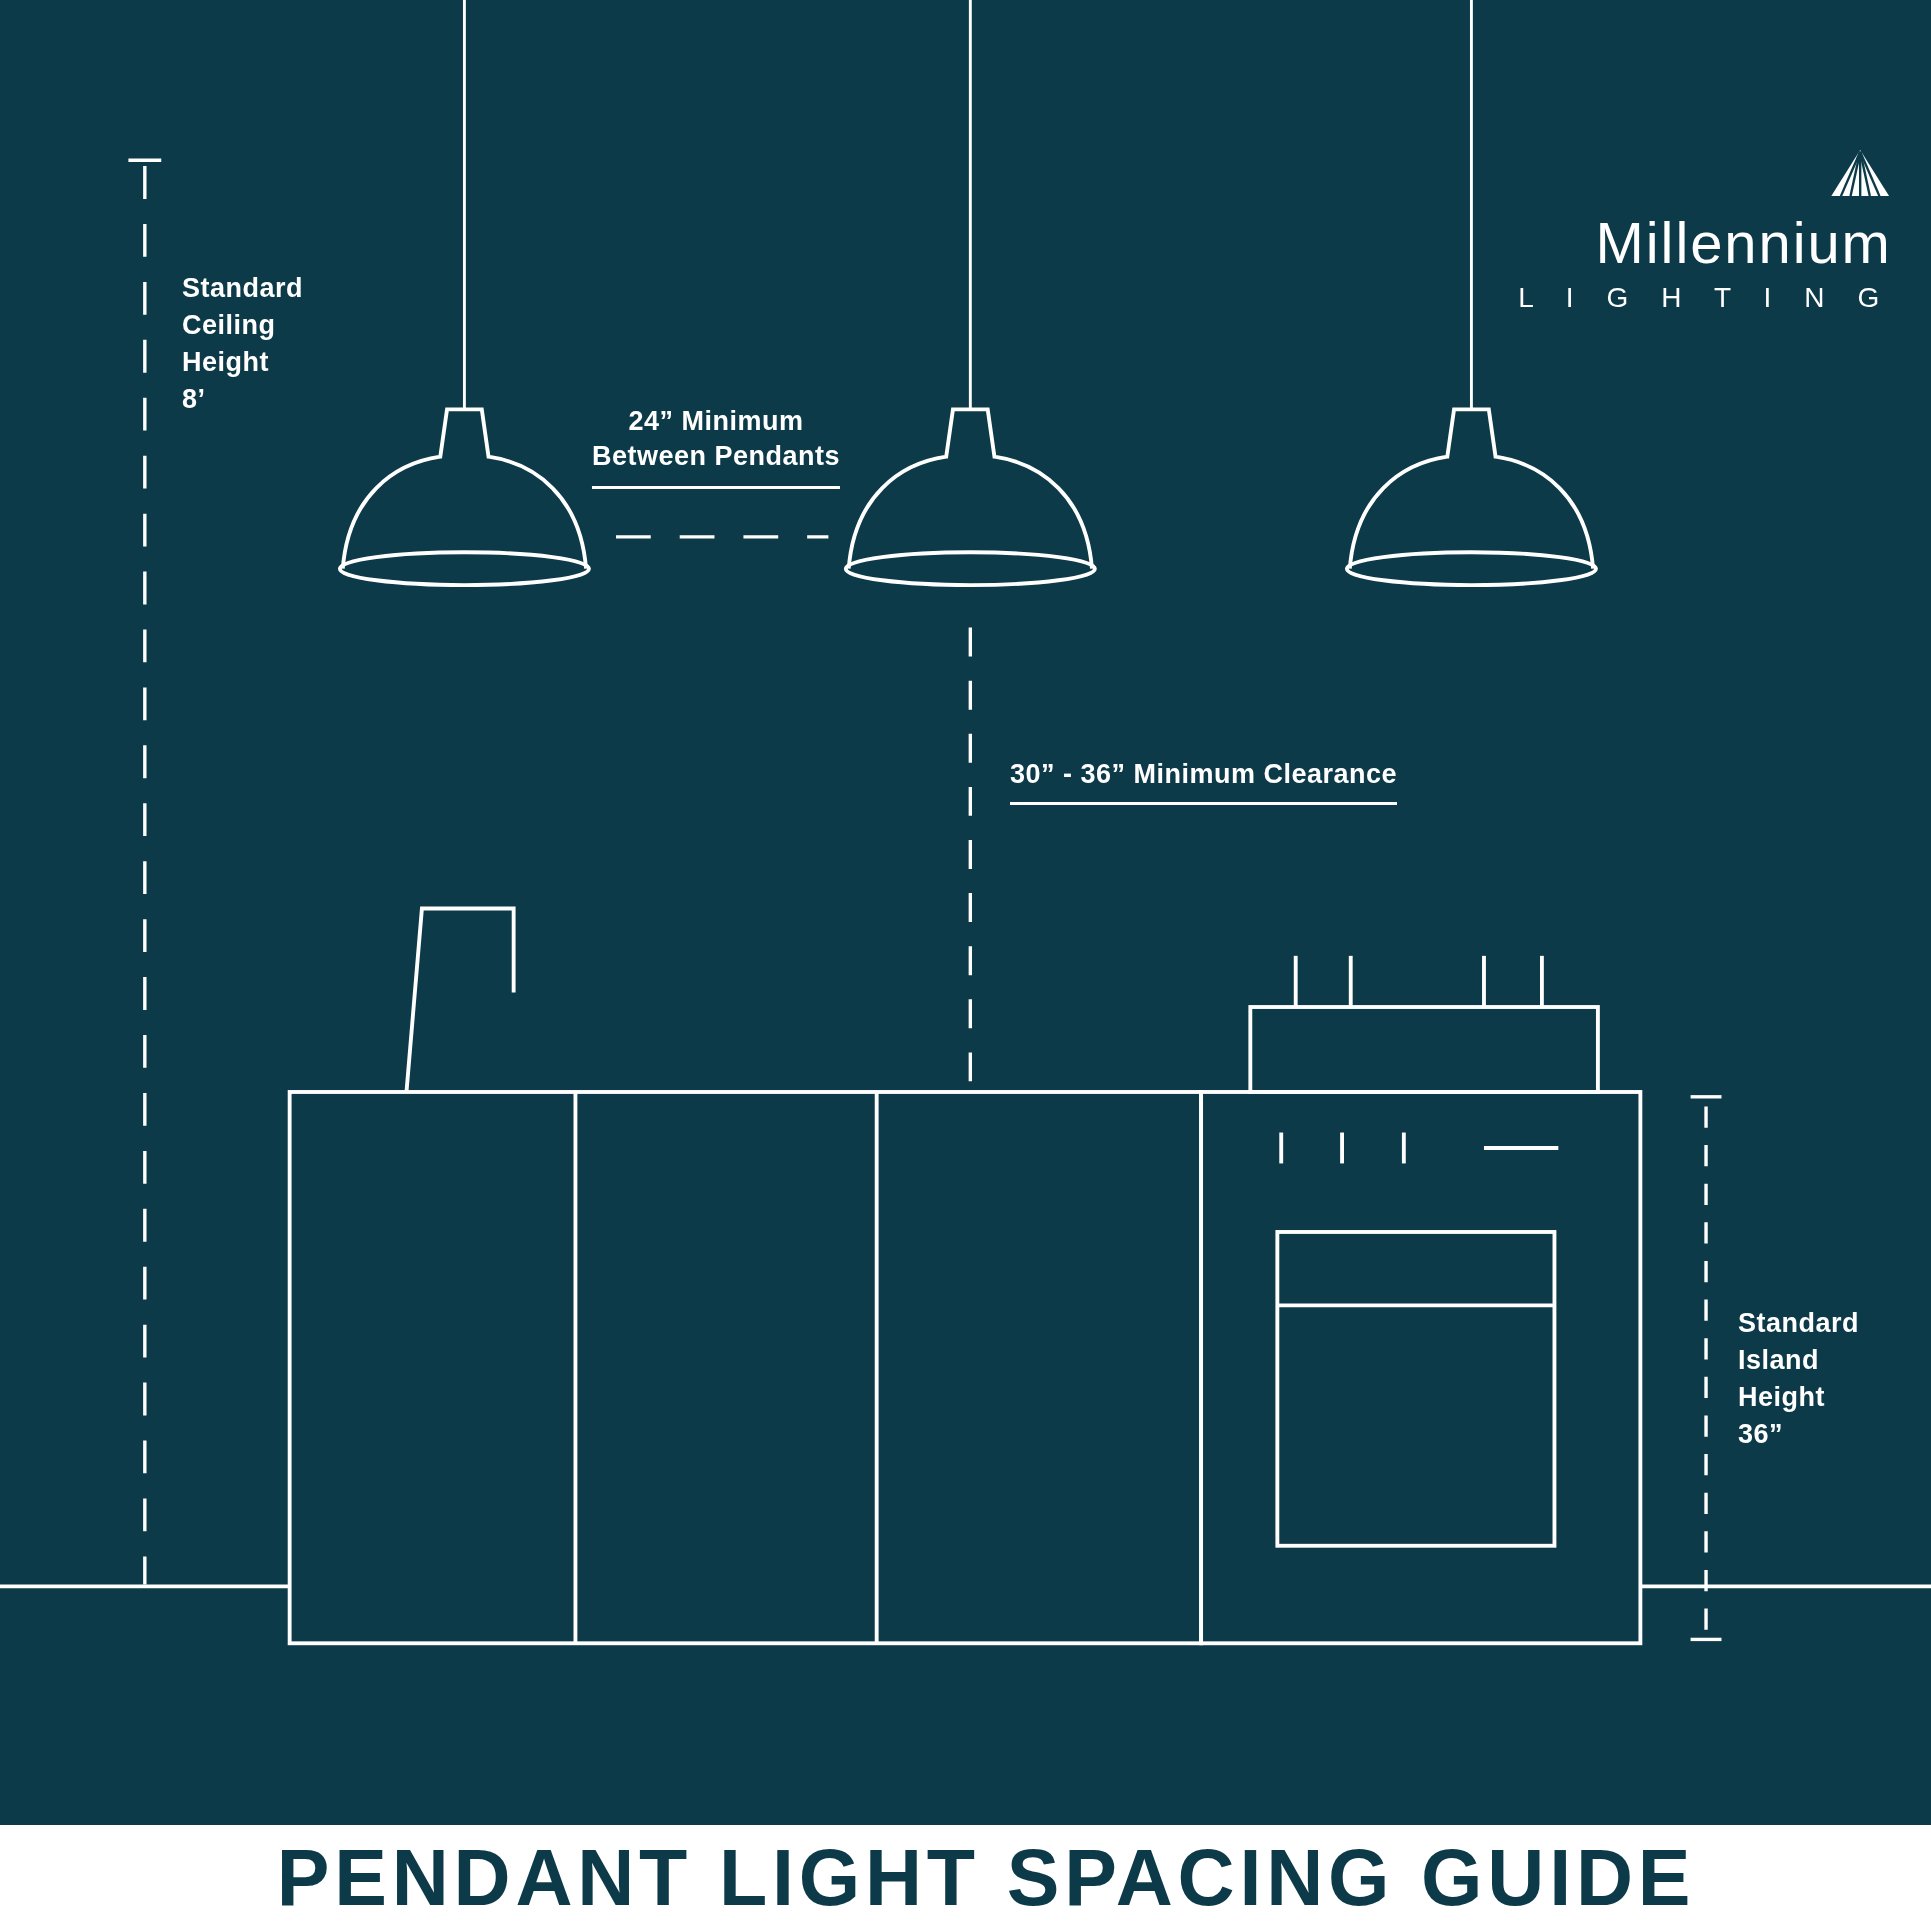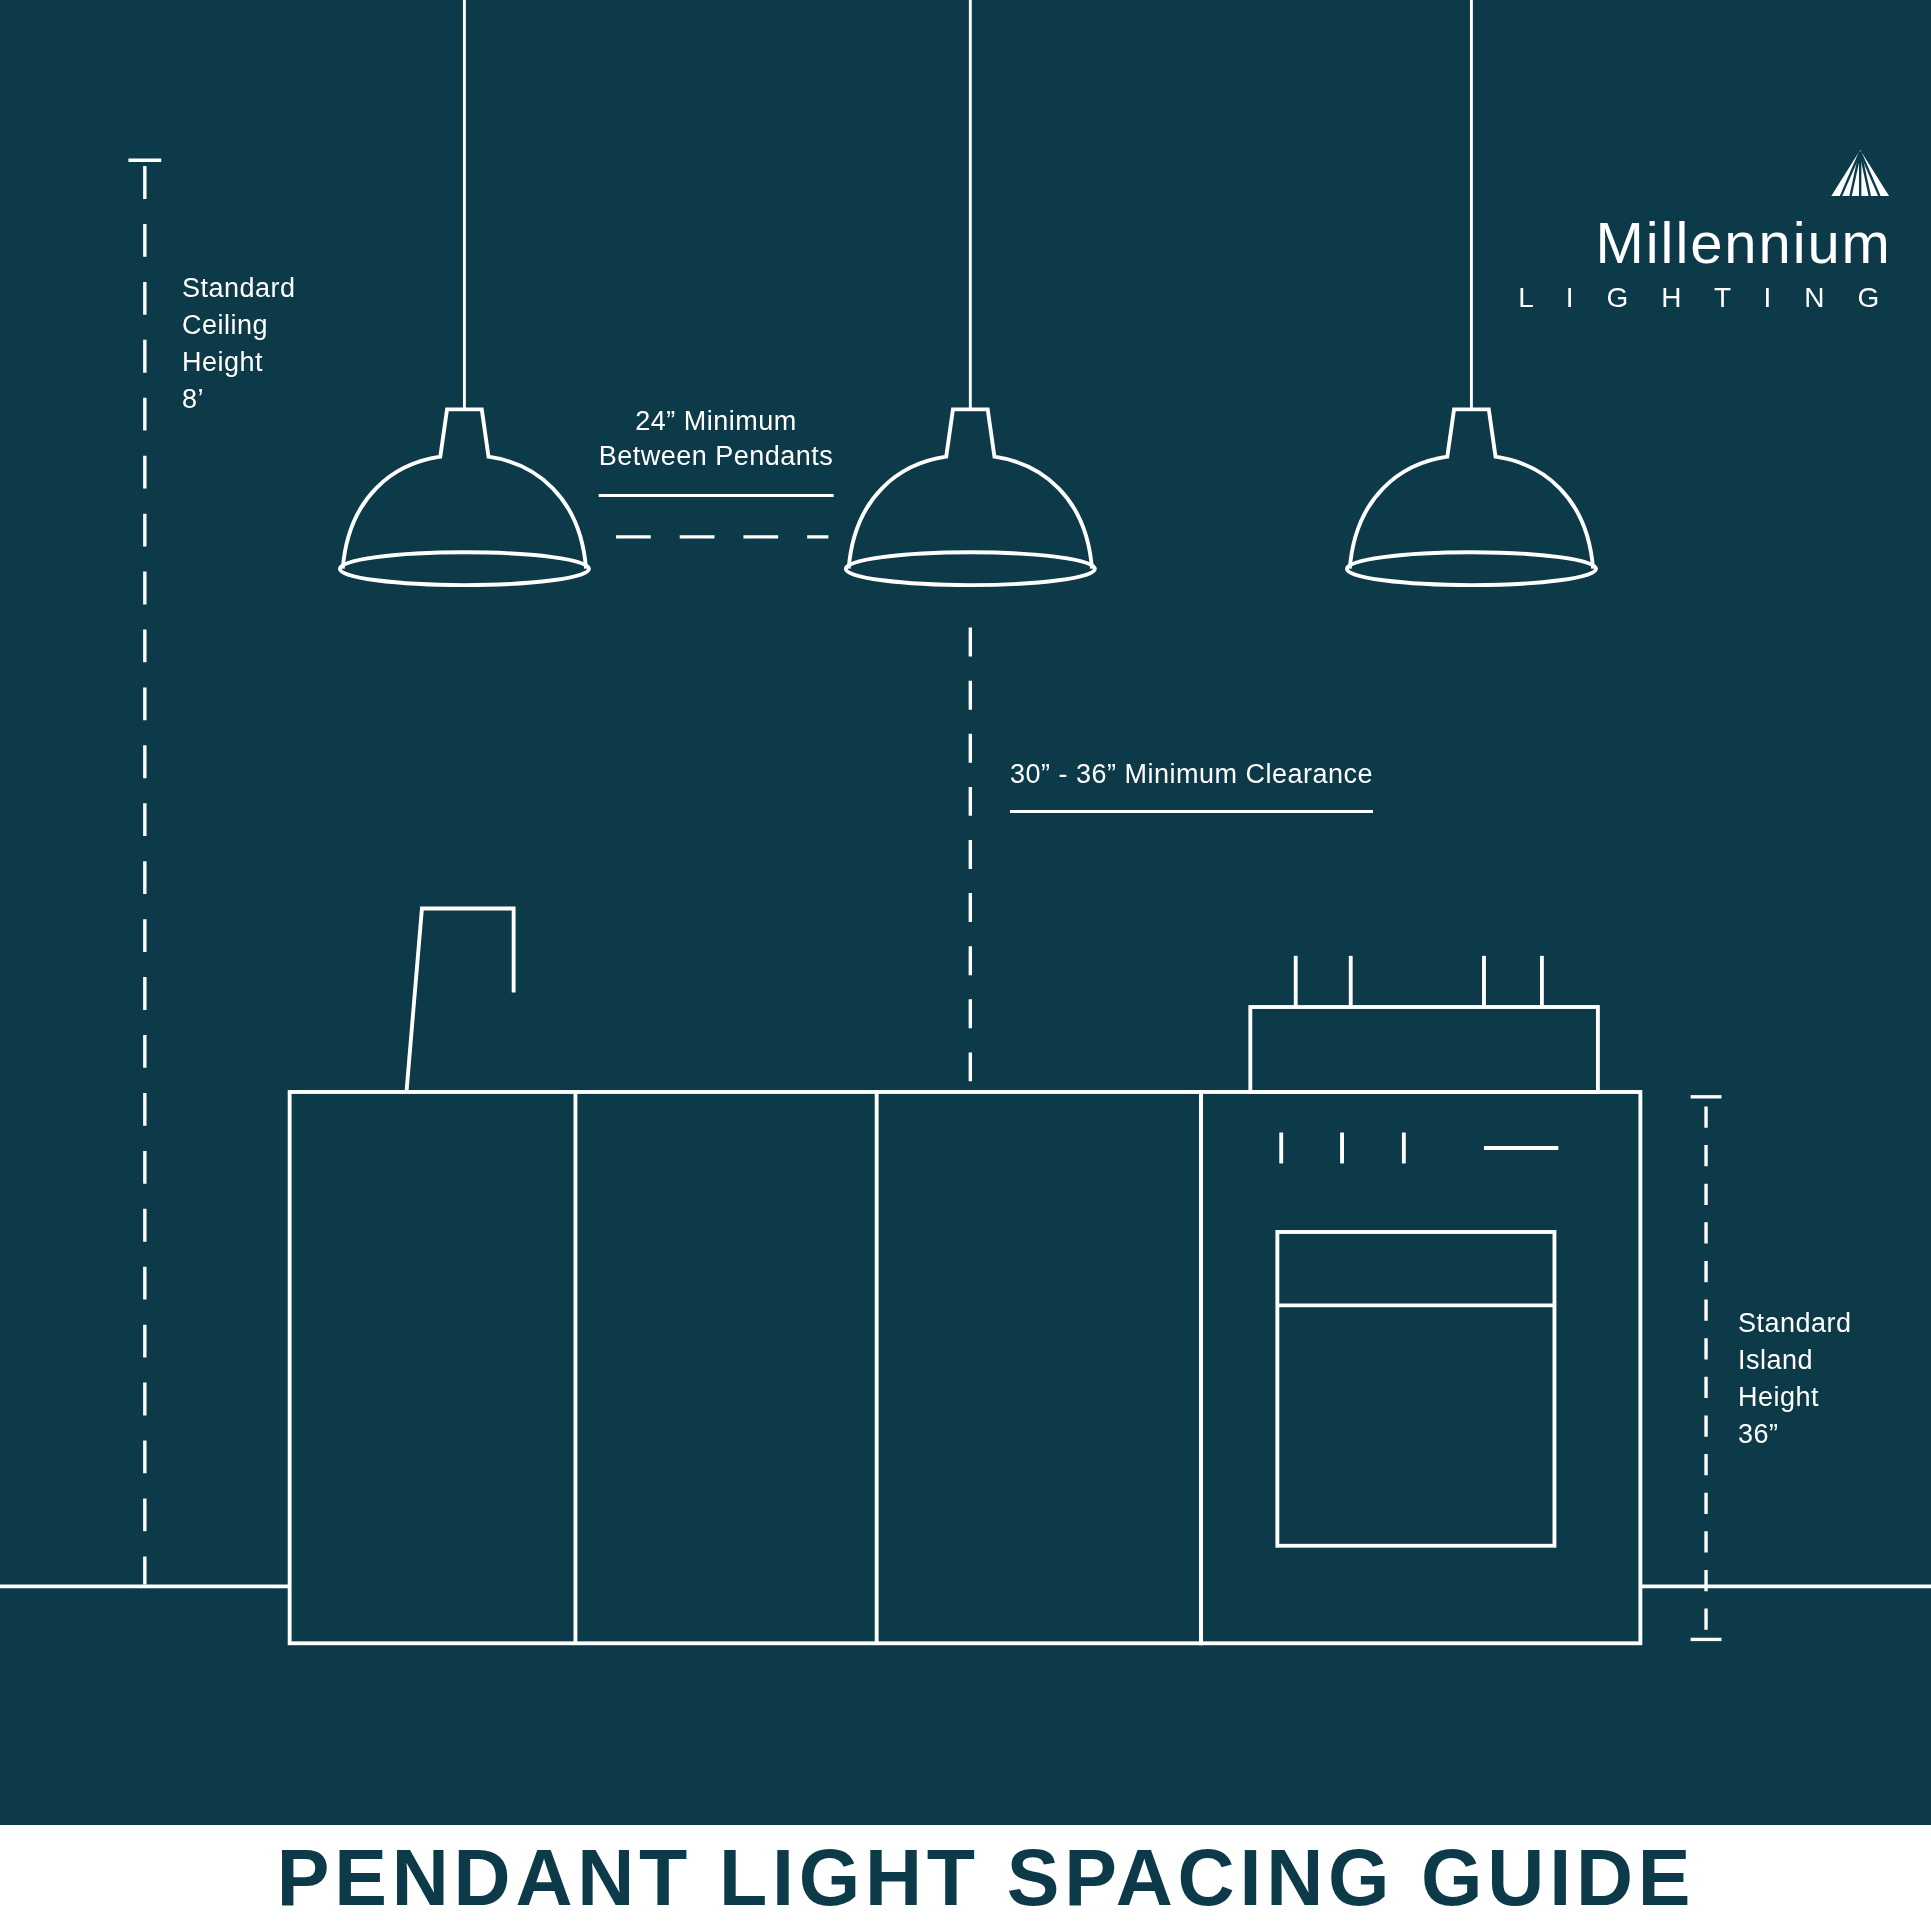--- a/index.html
+++ b/index.html
@@ -13,29 +13,29 @@
   }
   #lineart {
     position: absolute;
     left: 0; top: 0;
     width: 1931px;
     height: 1931px;
   }
   .label {
     position: absolute;
     color: #ffffff;
-    font-weight: normal;
+    font-weight: bold;
     font-size: 27px;
     line-height: 37px;
     white-space: pre-line;
     letter-spacing: 0.5px;
   }
   .label.underlined {
     border-bottom: 3.9px solid #ffffff;
-    padding-bottom: 20px;
+    padding-bottom: 12px;
   }
   #ceiling-label   { left: 182px;  top: 270px; }
   #island-label    { left: 1738px; top: 1305px; }
   #spacing-label   {
     left: 716px; top: 404px;
     transform: translateX(-50%);
     text-align: center;
     line-height: 35px;
   }
   #clearance-label { left: 1010px; top: 759px; line-height: 31px; }

